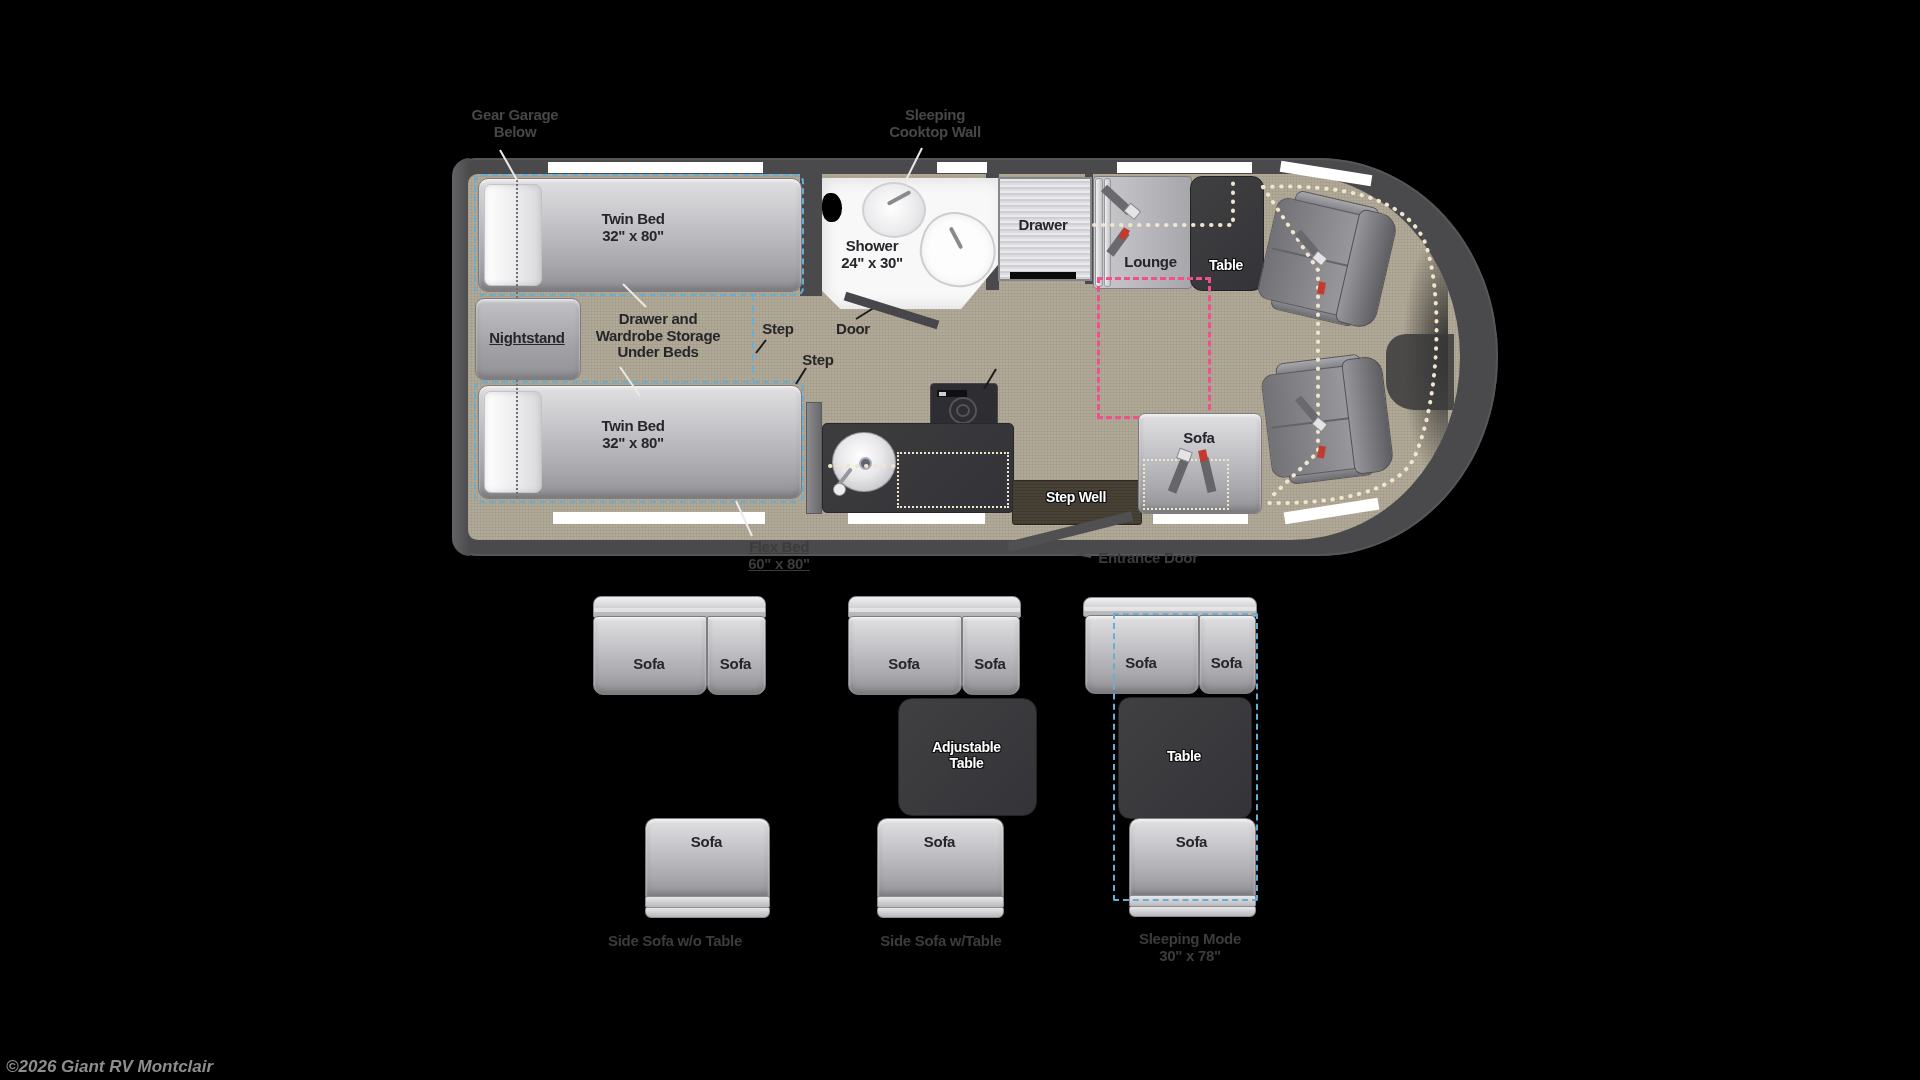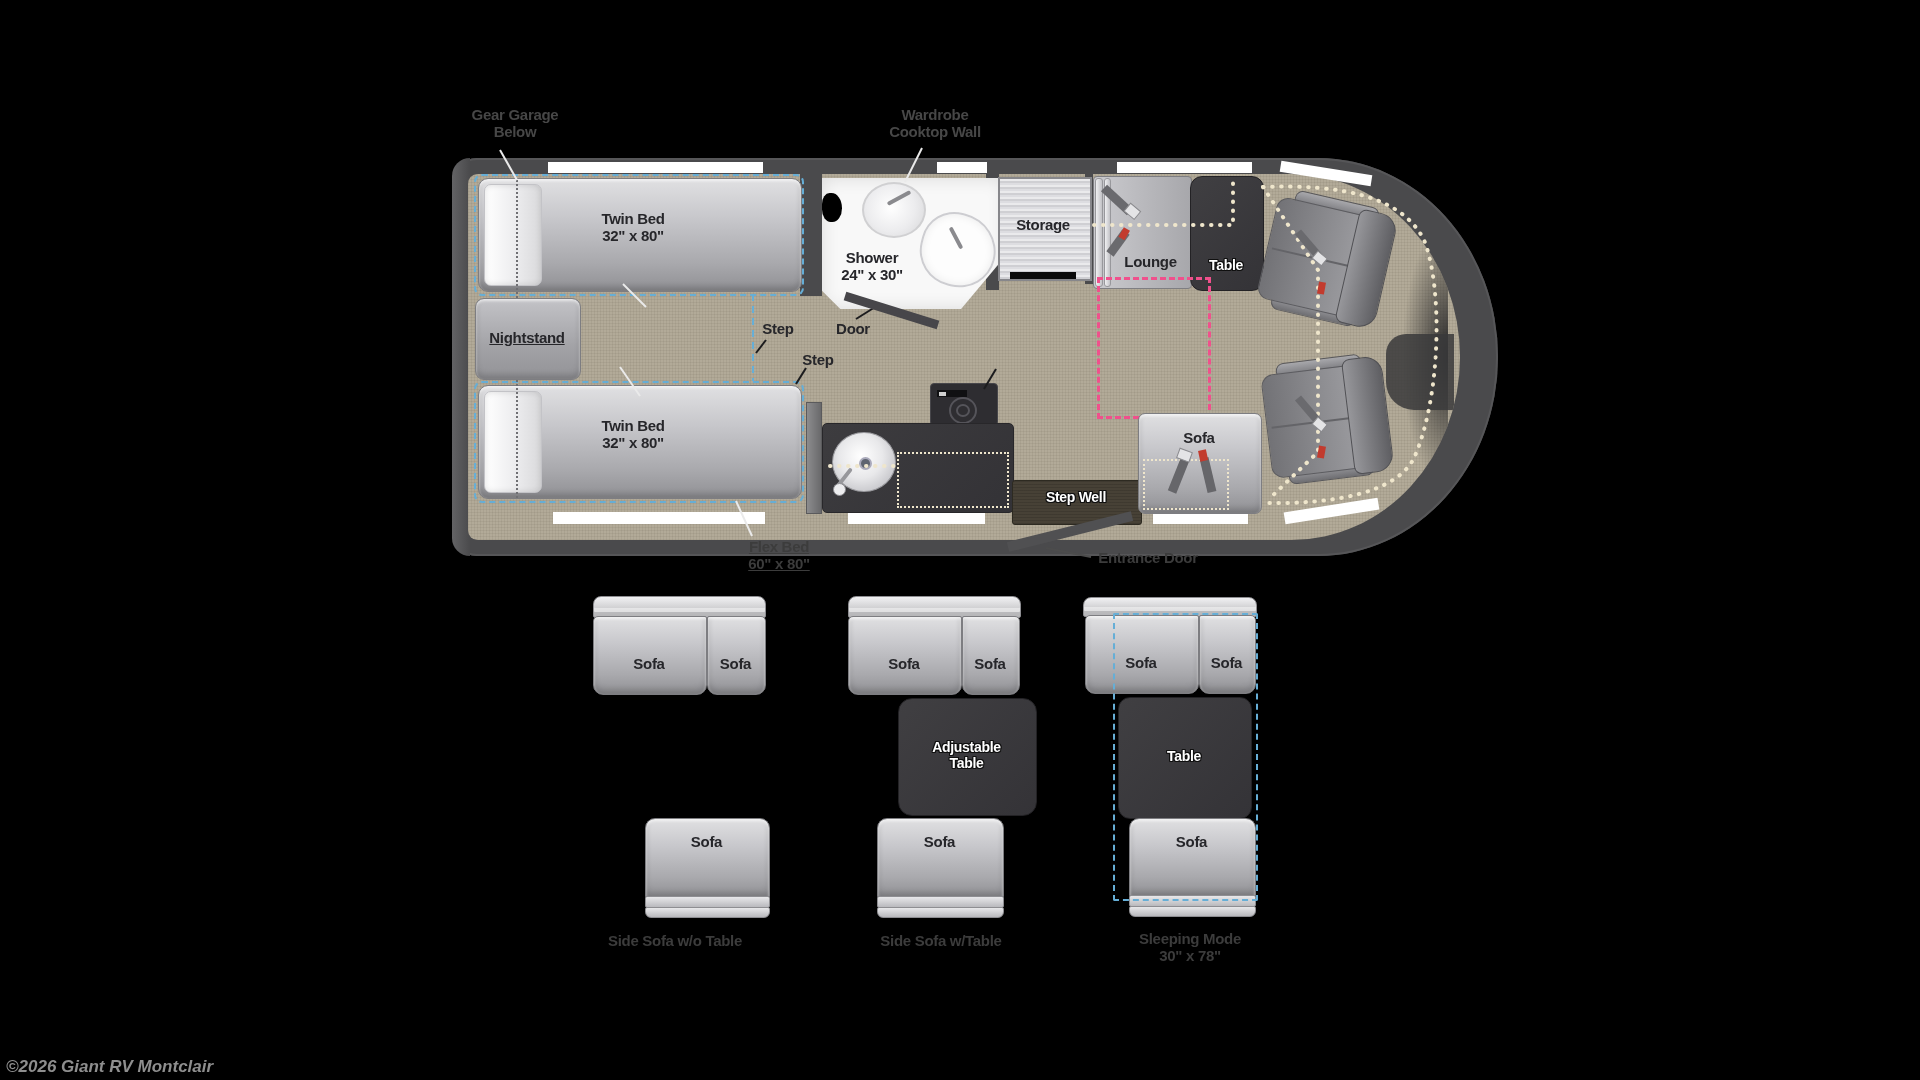--- a/index.html
+++ b/index.html
@@ -112,39 +112,44 @@
     <span class="ln">32" x 80"</span>
   </div>
   <div class="abs lbl flexc" style="left:518px;top:418px;width:230px;height:34px;">
     <span class="ln">Twin Bed</span>
     <span class="ln">32" x 80"</span>
   </div>
 
   <div class="abs metal" style="left:475px;top:298px;width:104px;height:80px;border-radius:9px;background:linear-gradient(180deg,#c3c3c7,#a2a2a6 60%,#939397);"></div>
   <div class="abs lbl" style="left:475px;top:330px;width:104px;text-decoration:underline;">Nightstand</div>
 
+  <div class="abs lbl flexc" style="left:577px;top:306px;width:162px;height:60px;">
+    <span class="ln">Drawer and</span>
+    <span class="ln">Wardrobe Storage</span>
+    <span class="ln">Under Beds</span>
+  </div>
 
   <div class="abs lbl" style="left:755px;top:321px;width:46px;">Step</div>
   <div class="abs lbl" style="left:795px;top:352px;width:46px;">Step</div>
   <div class="abs lbl" style="left:828px;top:321px;width:50px;">Door</div>
 
   <div class="abs shower" style="left:822px;top:178px;width:183px;height:131px;"></div>
   <div class="abs" style="left:822px;top:193px;width:20px;height:29px;background:#000;border-radius:40% 55% 50% 45%;"></div>
   <div class="abs" style="left:862px;top:182px;width:60px;height:52px;border-radius:50%;background:radial-gradient(circle at 45% 45%,#ffffff,#ececee 55%,#d5d5d7);border:2px solid #d0d0d2;"></div>
   <div class="abs" style="left:920px;top:213px;width:72px;height:70px;border-radius:46% 54% 50% 50%;background:#fdfdfd;border:2px solid #cdcdd1;transform:rotate(14deg);box-shadow:inset 0 0 10px rgba(0,0,0,.08);"></div>
   <div class="abs" style="left:886px;top:196px;width:26px;height:4px;background:#8a8a8e;transform:rotate(-28deg);border-radius:2px;"></div>
   <div class="abs" style="left:944px;top:236px;width:24px;height:4px;background:#8a8a8e;transform:rotate(62deg);border-radius:2px;"></div>
-  <div class="abs lbl flexc" style="left:817px;top:238px;width:110px;height:34px;margin-top:12px;">
+  <div class="abs lbl flexc" style="left:817px;top:238px;width:110px;height:34px;">
     <span class="ln">Shower</span>
     <span class="ln">24" x 30"</span>
   </div>
 
   <div class="abs fridge" style="left:998px;top:177px;width:90px;height:100px;"></div>
   <div class="abs" style="left:1010px;top:272px;width:66px;height:7px;background:#0a0a0a;"></div>
-  <div class="abs lbl" style="left:998px;top:217px;width:90px;">Storage</div>
+  <div class="abs lbl" style="left:998px;top:217px;width:90px;">Drawer</div>
 
   <div class="abs" style="left:1093px;top:176px;width:97px;height:111px;border-radius:4px;background:linear-gradient(90deg,#cbcbcf,#a7a7ab);border:1px solid #7e7e82;"></div>
   <div class="abs armrest" style="left:1095px;top:178px;width:6px;height:107px;"></div>
   <div class="abs armrest" style="left:1104px;top:178px;width:5px;height:107px;"></div>
   <div class="abs lbl" style="left:1108px;top:254px;width:85px;">Lounge</div>
 
   <div class="abs darkbox" style="left:1190px;top:176px;width:72px;height:113px;border-radius:12px;"></div>
   <div class="abs lbl outline-txt" style="left:1190px;top:258px;width:72px;font-size:14px;">Table</div>
 
   <div class="abs dash-pink" style="left:1097px;top:277px;width:108px;height:136px;"></div>
@@ -181,21 +186,21 @@
     <div class="arm bot"></div>
     <div class="seat"></div>
     <div class="back"></div>
   </div>
 
   <div class="abs lbl lbl-out flexc" style="left:455px;top:105px;width:120px;height:38px;">
     <span class="ln">Gear Garage</span>
     <span class="ln">Below</span>
   </div>
   <div class="abs lbl lbl-out flexc" style="left:875px;top:105px;width:120px;height:38px;">
-    <span class="ln">Wardrobe</span>
+    <span class="ln">Sleeping</span>
     <span class="ln">Cooktop Wall</span>
   </div>
   <div class="abs lbl lbl-dim flexc" style="left:719px;top:537px;width:120px;height:38px;text-decoration:underline;">
     <span class="ln">Flex Bed</span>
     <span class="ln">60" x 80"</span>
   </div>
   <div class="abs lbl lbl-dim" style="left:1093px;top:550px;width:110px;">Entrance Door</div>
 
   <div class="abs rail" style="left:593px;top:596px;width:171px;height:20px;"></div>
   <div class="abs metal" style="left:593px;top:616px;width:112px;height:77px;border-radius:5px 2px 10px 10px;"></div>

